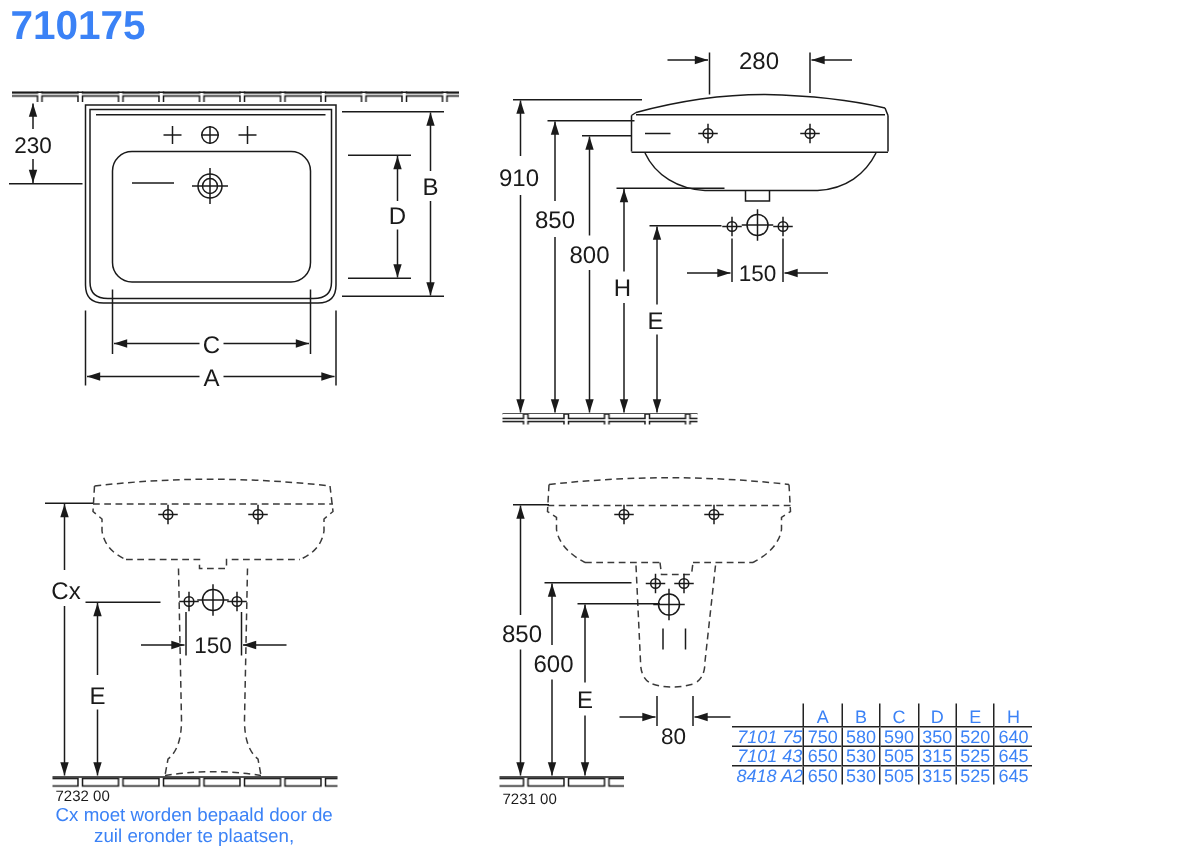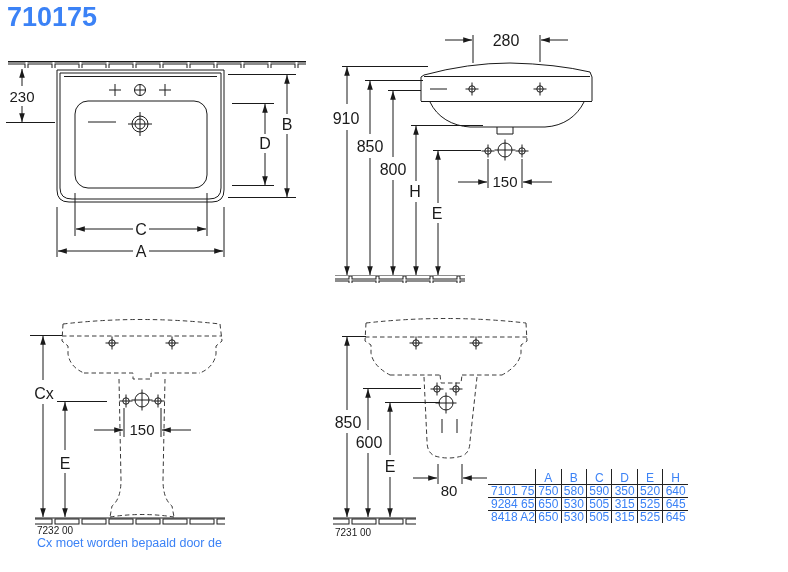--- a/index.html
+++ b/index.html
@@ -12,21 +12,21 @@
   .smalldim{font-size:15px;}
   .code{font-size:10px;}
   #dim-table{position:absolute;left:488px;top:469px;border-collapse:collapse;table-layout:fixed;
              font-size:12px;line-height:12px;}
   #dim-table th,#dim-table td{font-weight:normal;padding:0;margin:0;text-align:center;height:12px;
              white-space:nowrap;}
   #dim-table th{height:15px;vertical-align:bottom;}
   #dim-table th+th,#dim-table td+td{border-left:1px solid #222;}
   #dim-table thead th{border-bottom:1px solid #222;}
   #dim-table tbody tr+tr td{border-top:1px solid #222;}
-  #dim-table td.rowlabel,#dim-table th.rowlabel{text-align:left;padding-left:3px;}
+  #dim-table td.rowlabel,#dim-table th.rowlabel{text-align:center;padding-left:3px;font-style:italic;}
   .colA{width:48px;}.colV{width:38px;}
   #note{position:absolute;left:37px;top:536px;font-size:12.5px;line-height:14px;text-align:center;}
 </style>
 </head>
 <body>
 
 <div id="stage">
 
   <div id="title">710175</div>
 
@@ -302,21 +302,21 @@
       <tr>
         <td class="rowlabel">7101 75</td>
         <td>750</td>
         <td>580</td>
         <td>590</td>
         <td>350</td>
         <td>520</td>
         <td>640</td>
       </tr>
       <tr>
-        <td class="rowlabel">9284 65</td>
+        <td class="rowlabel">7101 43</td>
         <td>650</td>
         <td>530</td>
         <td>505</td>
         <td>315</td>
         <td>525</td>
         <td>645</td>
       </tr>
       <tr>
         <td class="rowlabel">8418 A2</td>
         <td>650</td>
@@ -324,15 +324,16 @@
         <td>505</td>
         <td>315</td>
         <td>525</td>
         <td>645</td>
       </tr>
     </tbody>
   </table>
 
   <div id="note">
     <div>Cx moet worden bepaald door de</div>
+    <div>zuil eronder te plaatsen,</div>
   </div>
 
 </div>
 
 </body></html>

